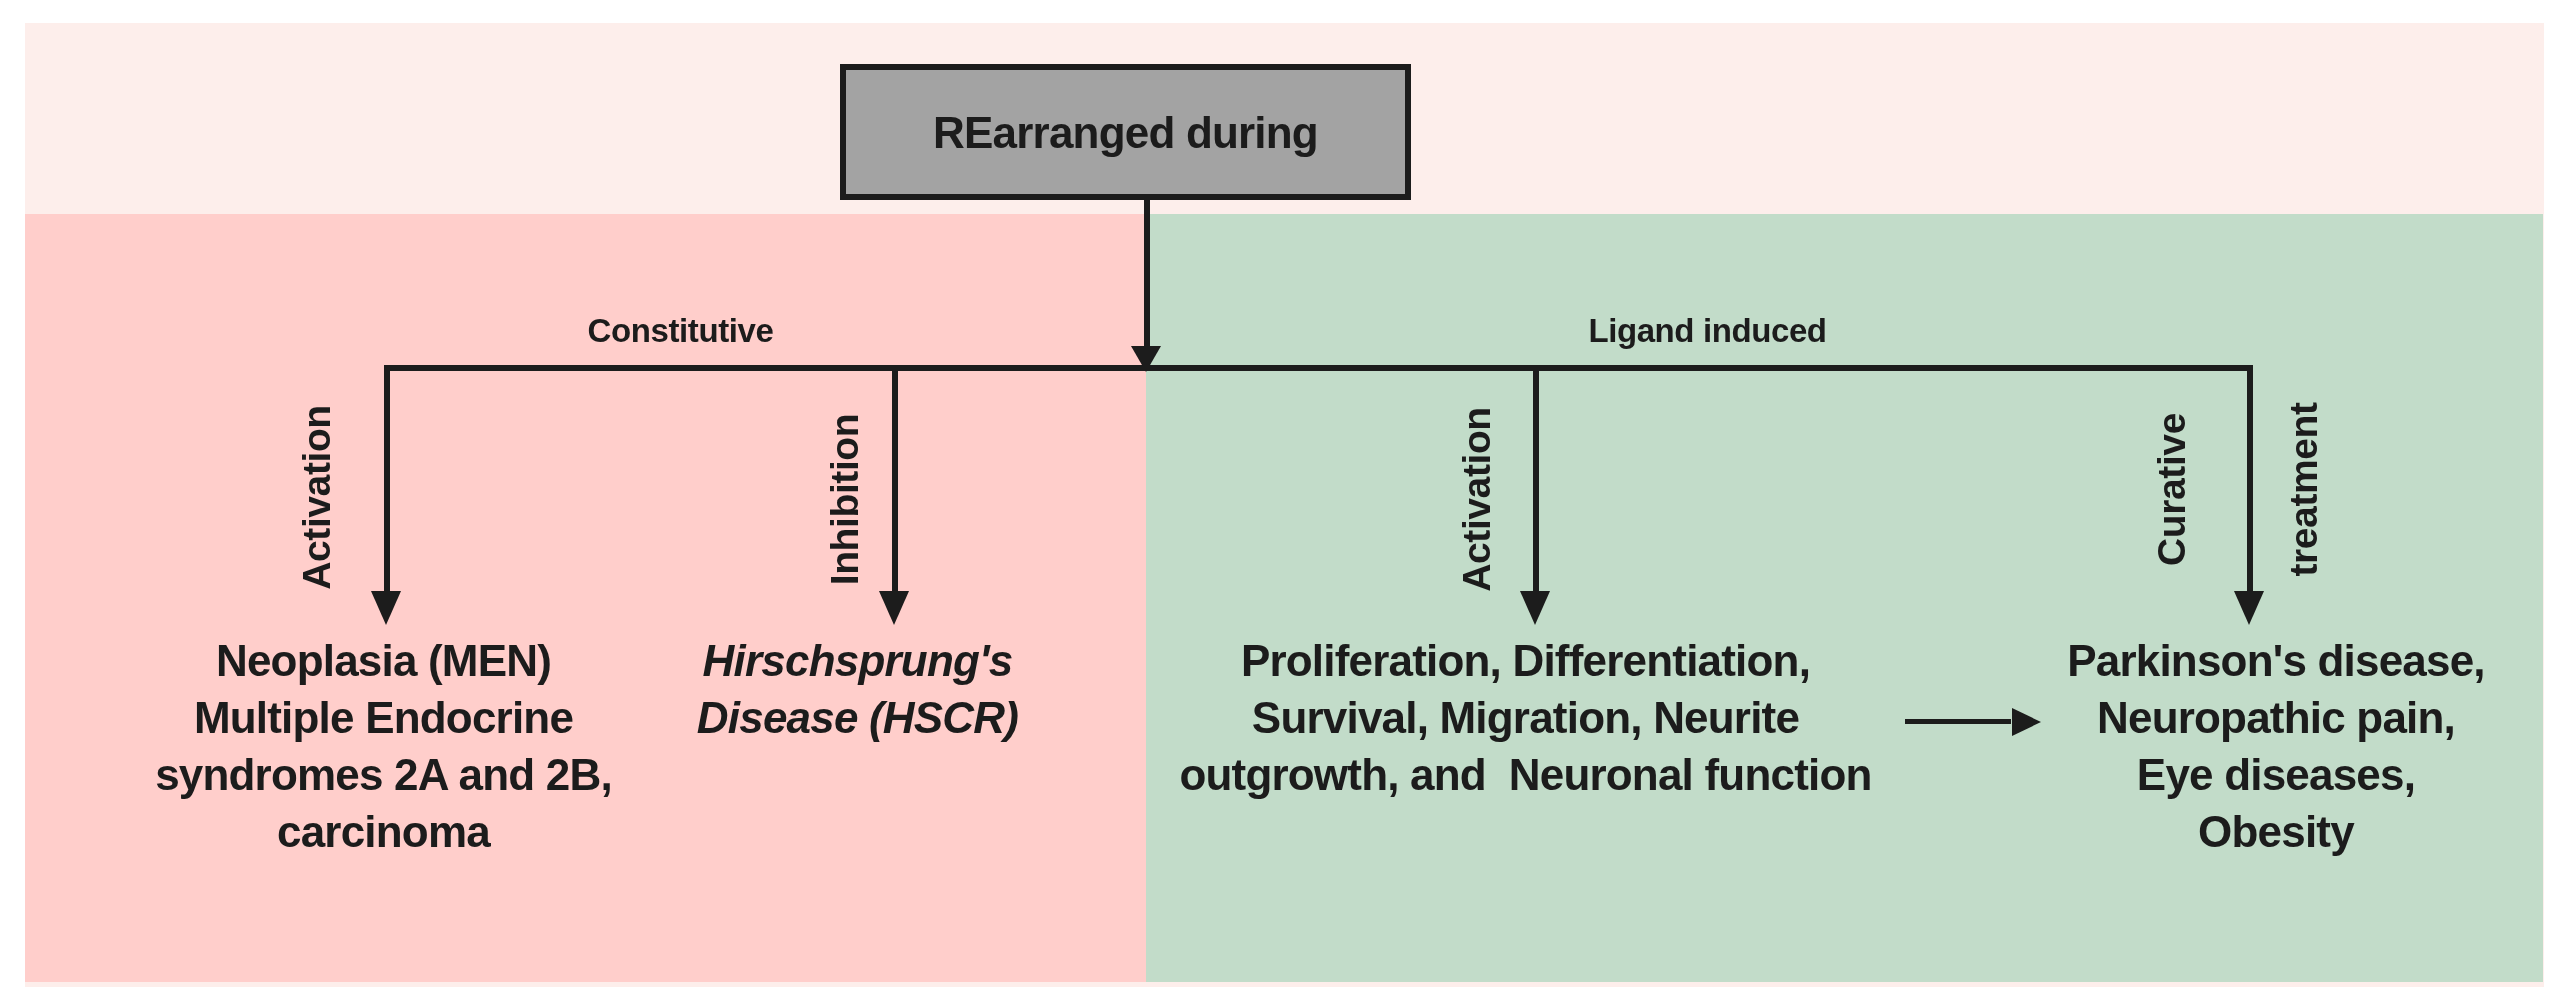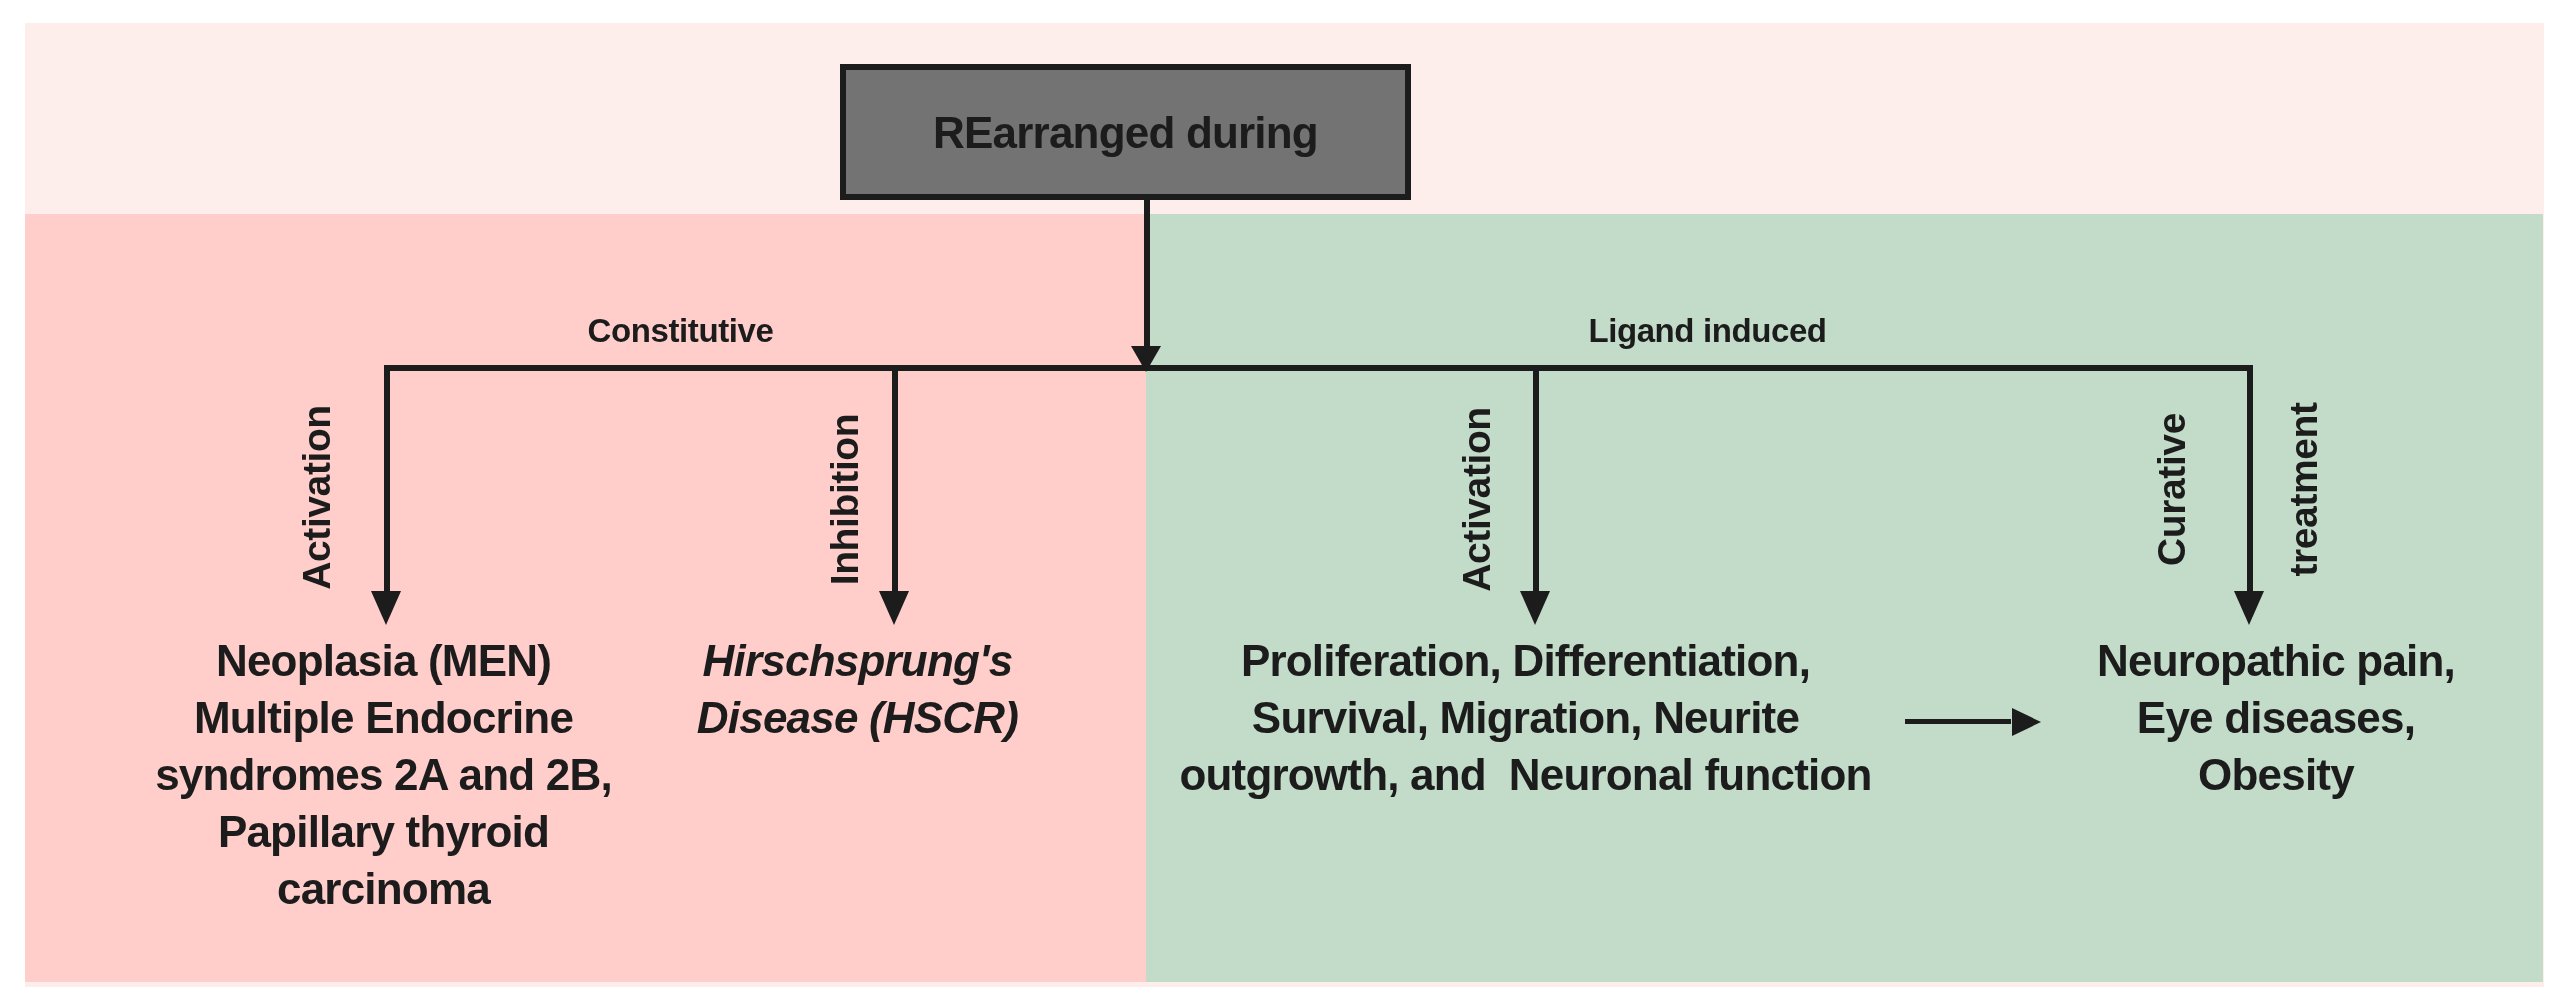--- a/index.html
+++ b/index.html
@@ -11,21 +11,21 @@
     color:#1c1c1c;
     overflow:hidden;
   }
   .abs{position:absolute;}
   .panel{left:24.5px;top:23px;width:2519px;height:964px;background:#fdeeeb;}
   .region-constitutive{left:24.5px;top:214px;width:1122px;height:768px;background:#ffcecb;}
   .region-ligand{left:1146px;top:214px;width:1397px;height:768px;background:#c2dcc9;}
 
   .ret-box{
     left:840px;top:64px;width:571px;height:136px;
-    box-sizing:border-box;border:6.5px solid #1c1c1c;background:#737373;
+    box-sizing:border-box;border:6.5px solid #1c1c1c;background:#a3a3a3;
     display:flex;flex-direction:column;align-items:center;justify-content:center;
     font-size:44px;font-weight:bold;line-height:59px;letter-spacing:-0.8px;
     text-align:center;
   }
 
   .line{background:#1c1c1c;}
   .stem-root{left:1144px;top:198px;width:5.7px;height:148px;}
   .head-root{
     left:1131px;top:346px;width:0;height:0;
     border-left:15.5px solid transparent;border-right:15.5px solid transparent;
@@ -116,38 +116,38 @@
   <div class="abs vlabel activation-left">Activation</div>
   <div class="abs vlabel inhibition">Inhibition</div>
   <div class="abs vlabel activation-right">Activation</div>
   <div class="abs vlabel curative">Curative</div>
   <div class="abs vlabel treatment">treatment</div>
 
   <div class="abs outcome men">
     <div class="oline">Neoplasia (MEN)</div>
     <div class="oline">Multiple Endocrine</div>
     <div class="oline">syndromes 2A and 2B,</div>
-    <div class="oline">Papillary thyroid</div>
     <div class="oline">carcinoma</div>
   </div>
 
   <div class="abs outcome hscr">
     <div class="oline">Hirschsprung's</div>
     <div class="oline">Disease (HSCR)</div>
   </div>
 
   <div class="abs outcome prolif">
     <div class="oline">Proliferation, Differentiation,</div>
     <div class="oline">Survival, Migration, Neurite</div>
     <div class="oline">outgrowth, and  Neuronal function</div>
   </div>
 
   <div class="abs line connector-stem"></div>
   <div class="abs connector-head"></div>
 
   <div class="abs outcome parkinson">
+    <div class="oline">Parkinson's disease,</div>
     <div class="oline">Neuropathic pain,</div>
     <div class="oline">Eye diseases,</div>
     <div class="oline">Obesity</div>
   </div>
 
 </div>
 
 
 </body></html>

